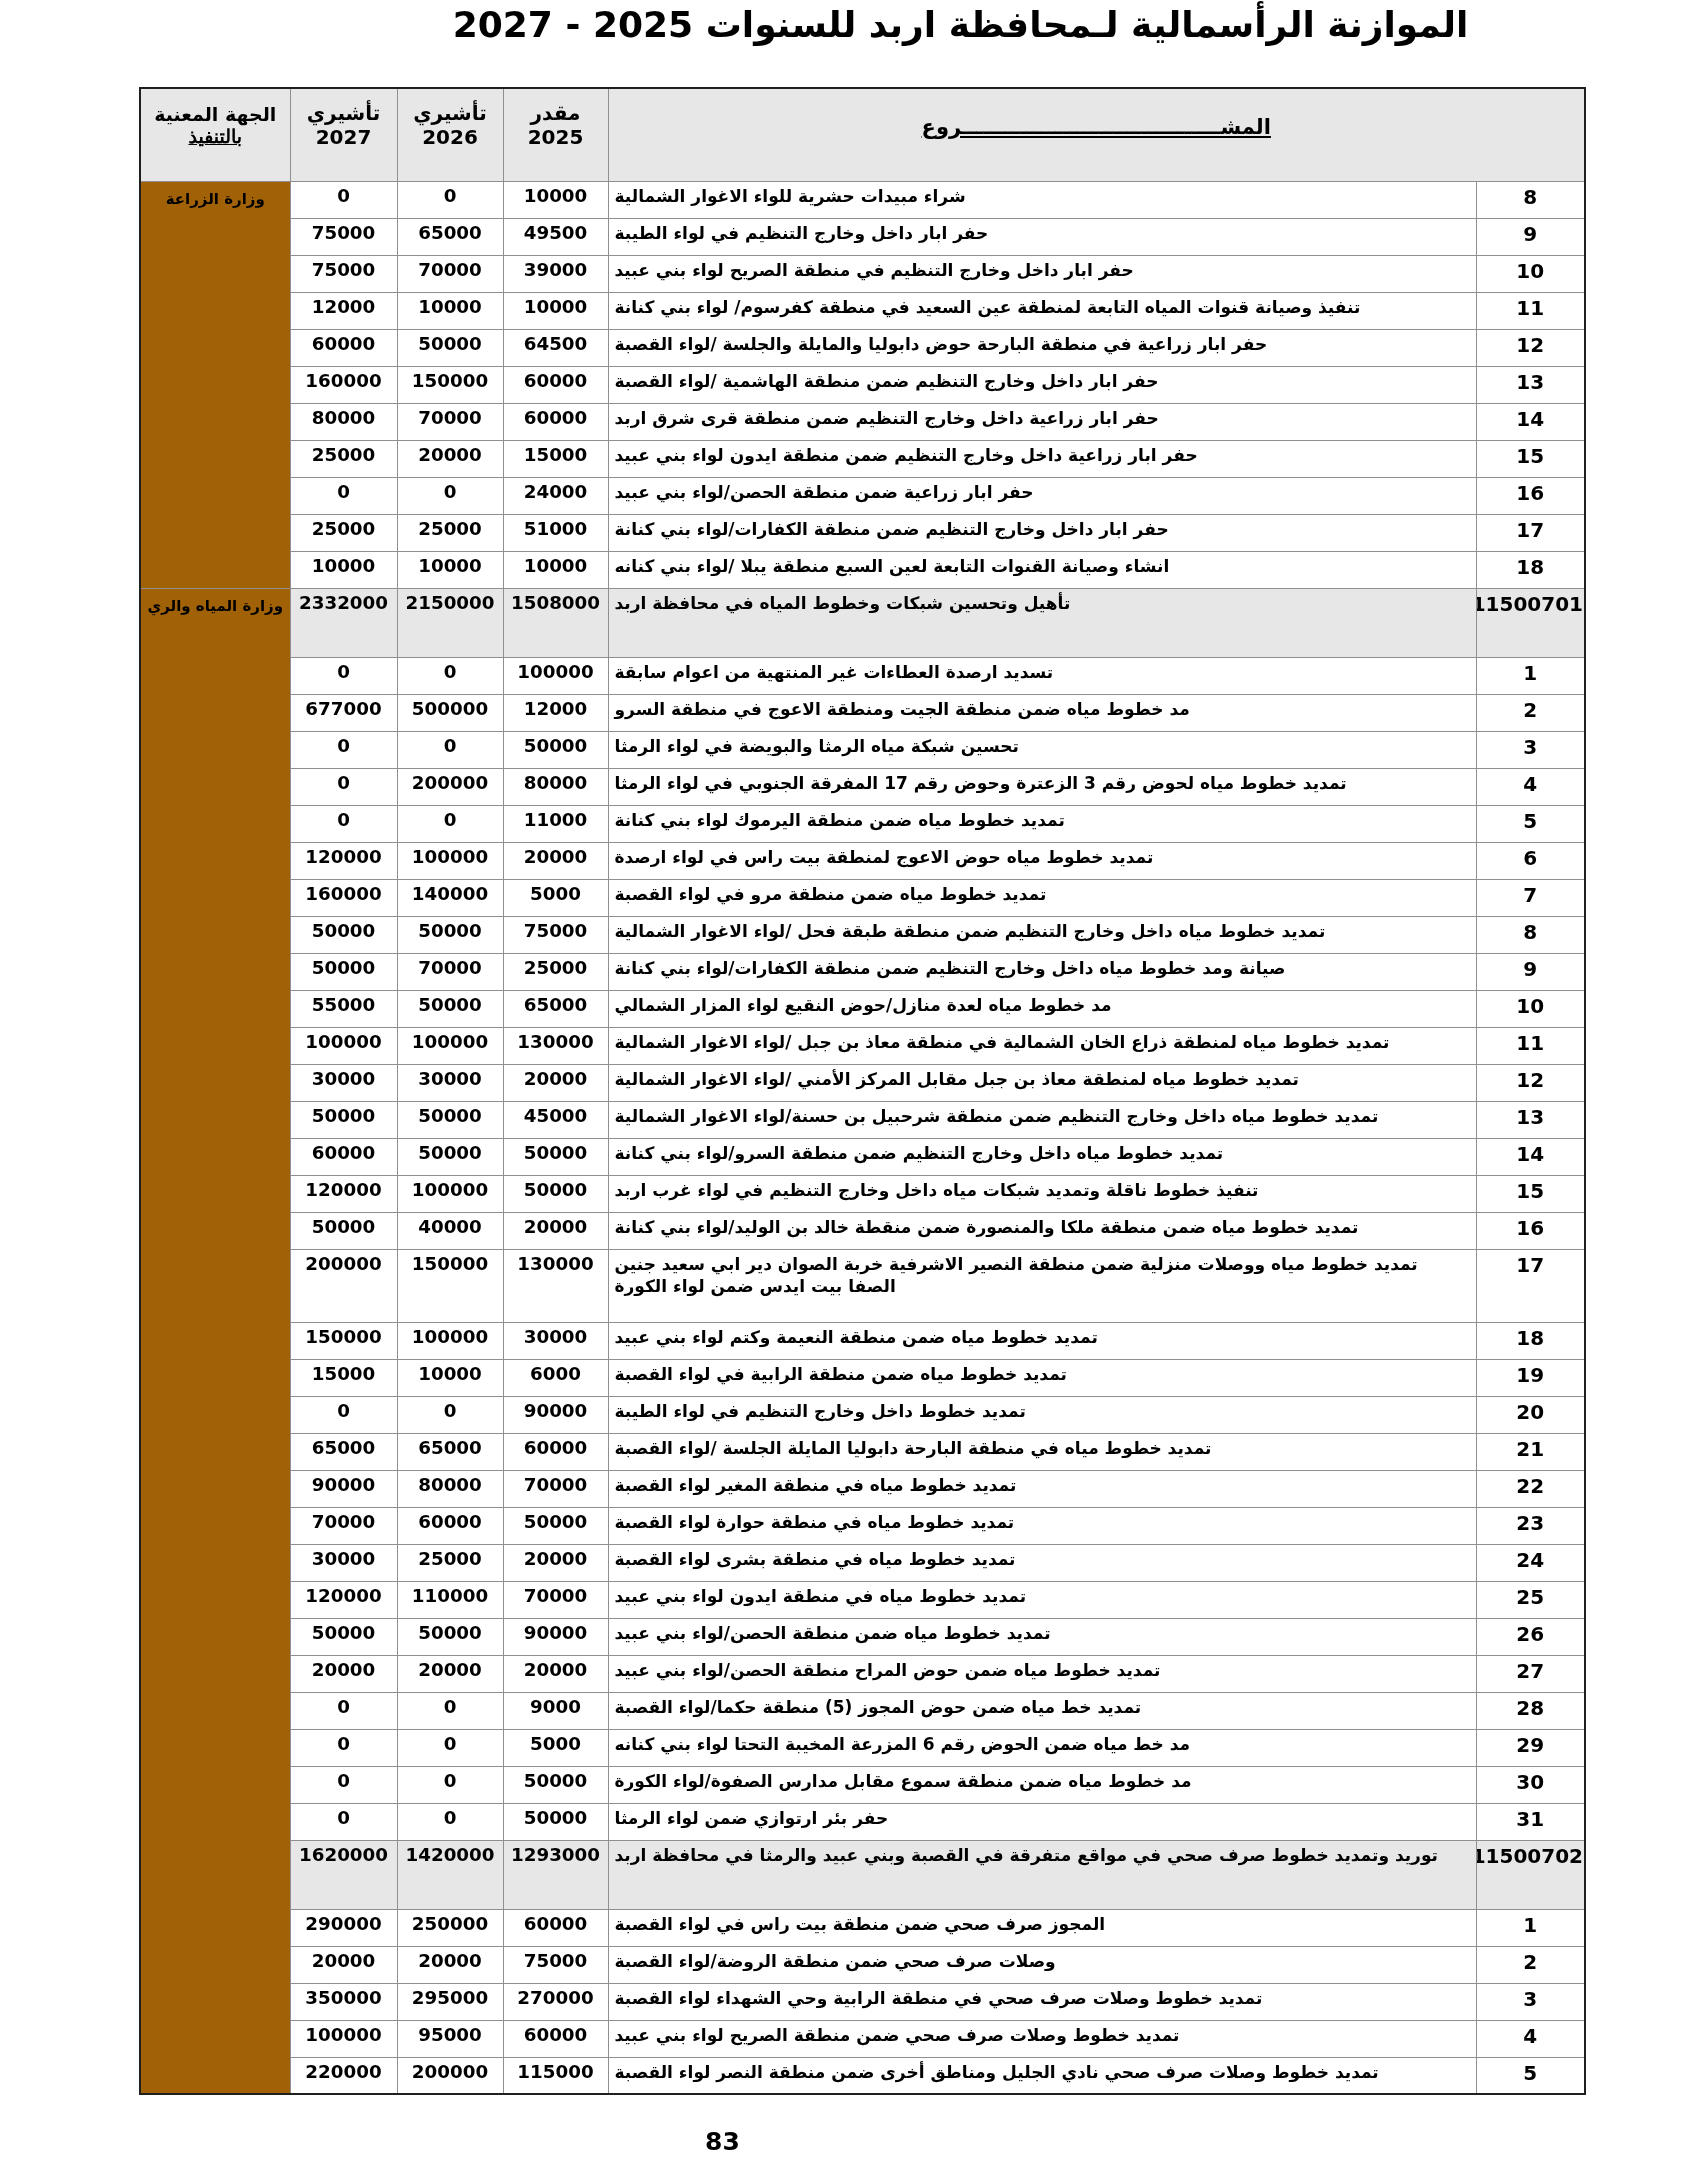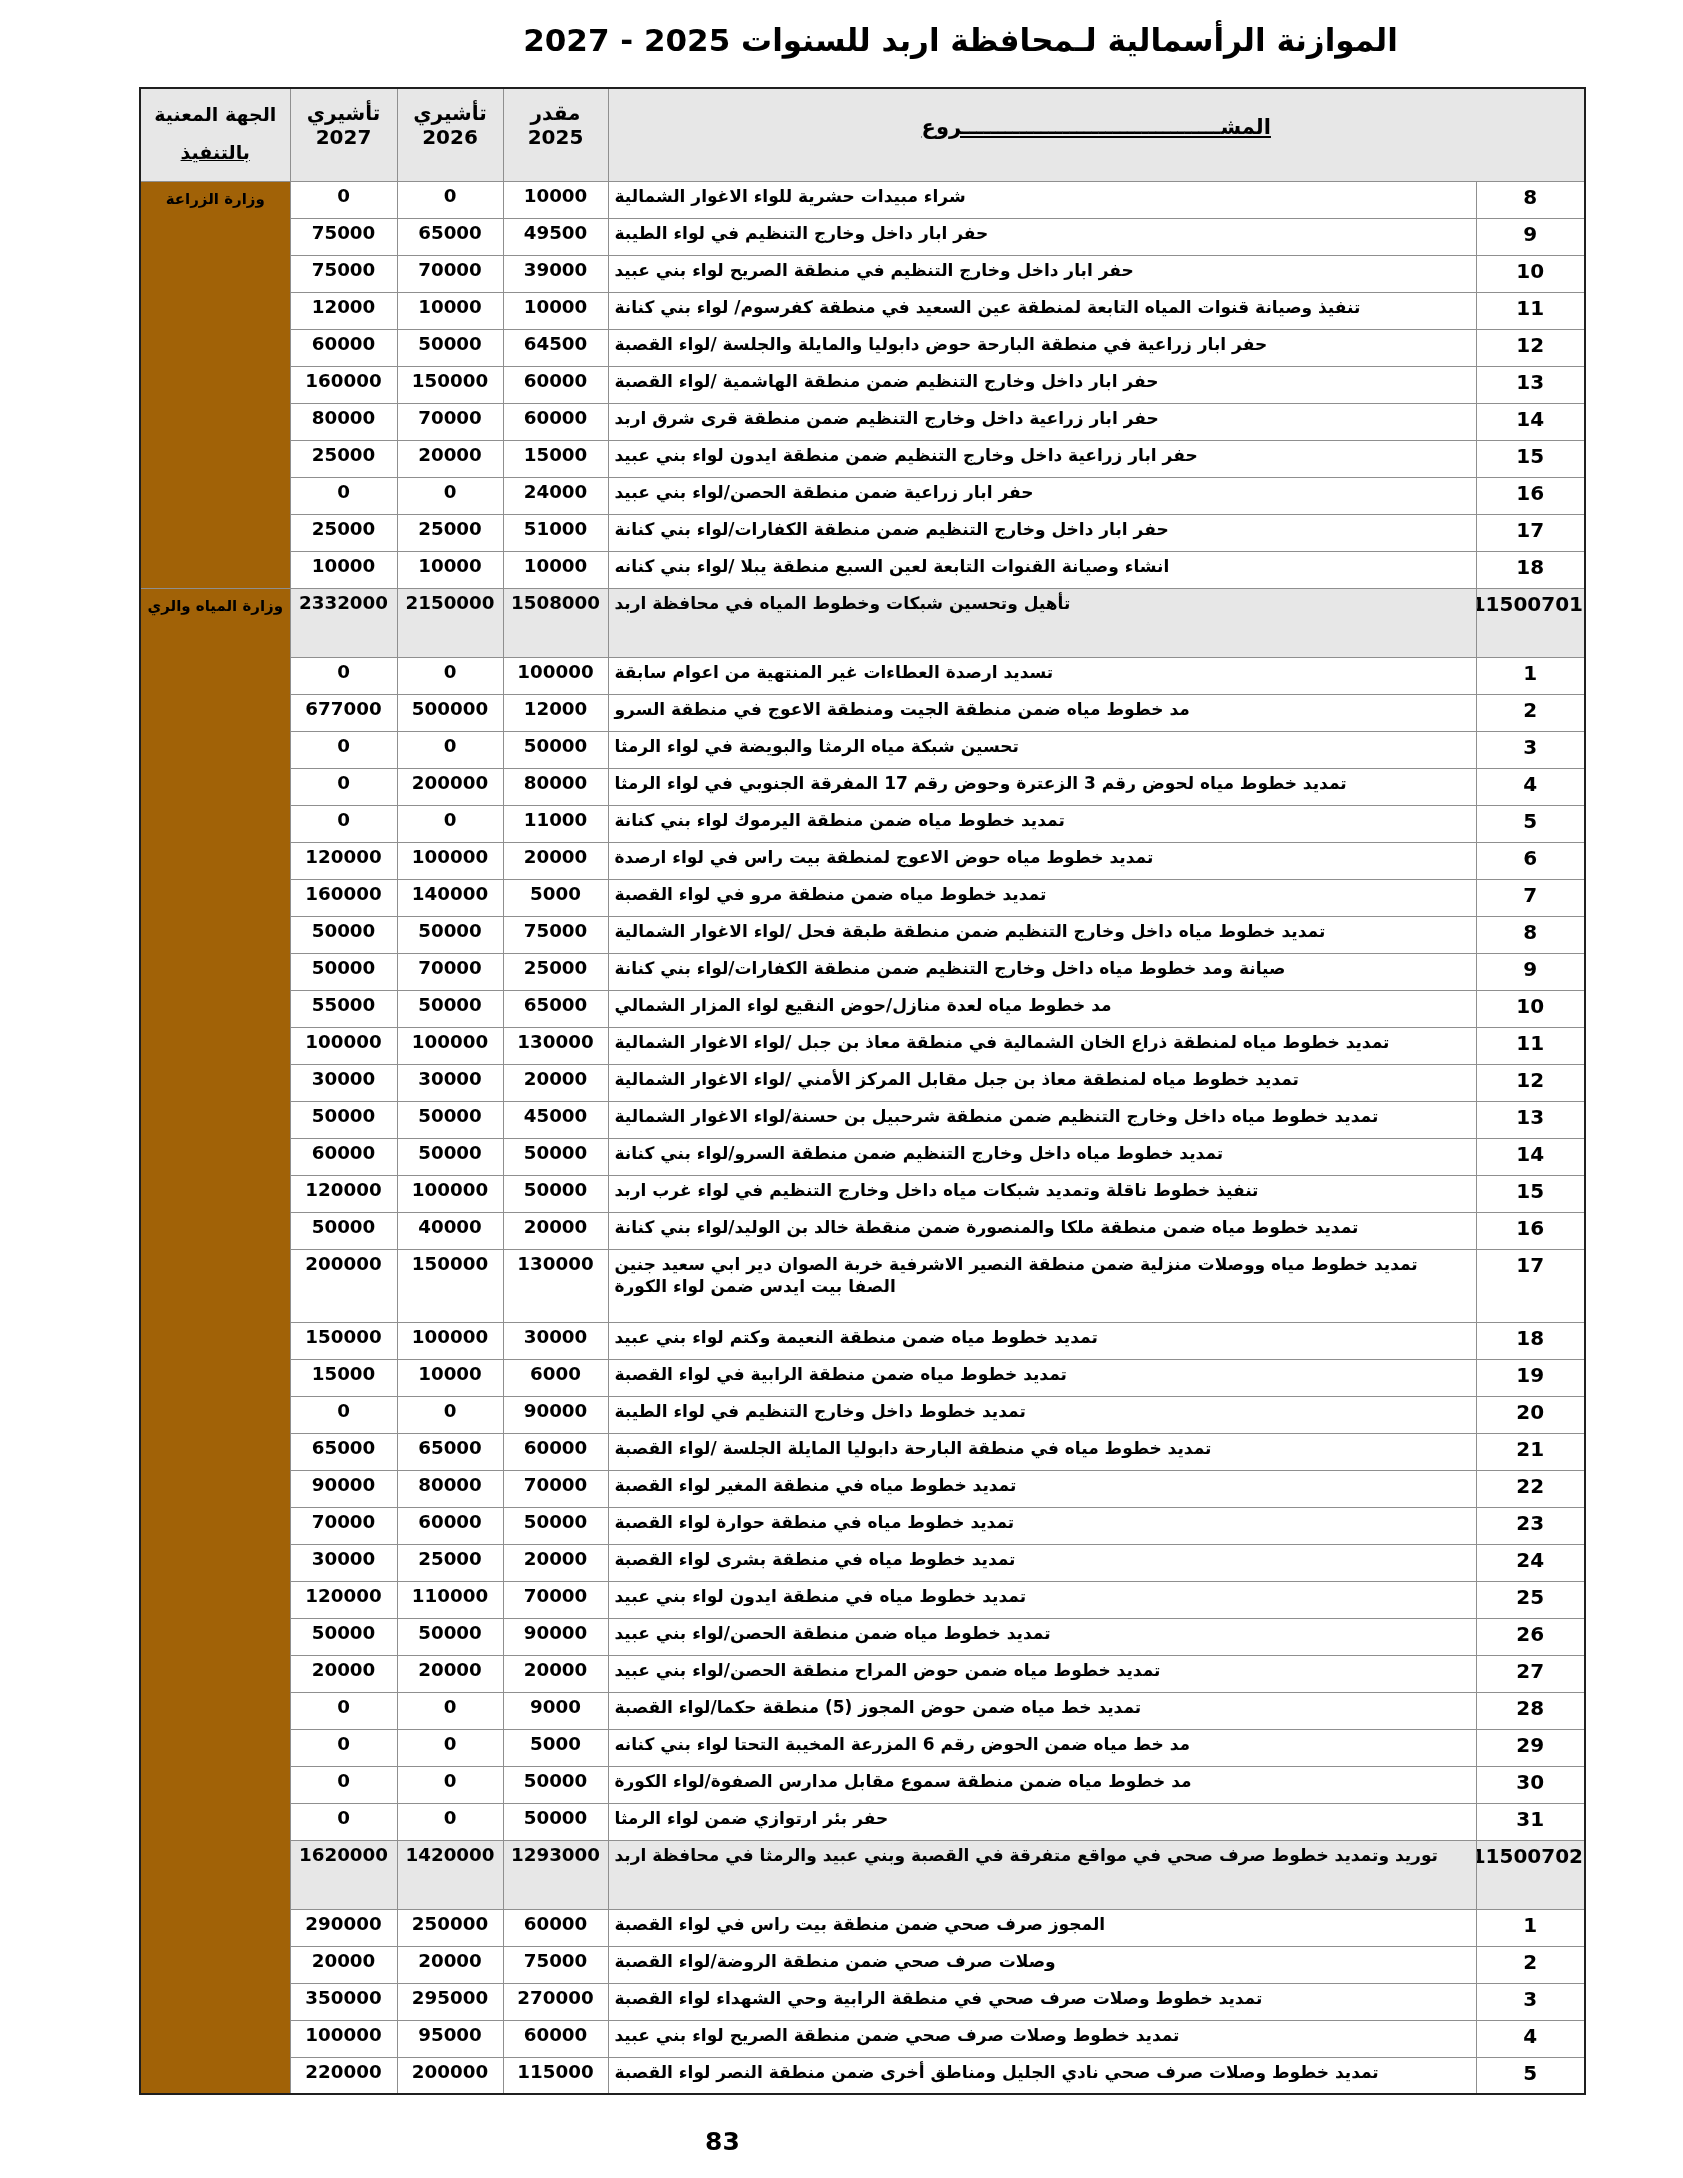--- a/index.html
+++ b/index.html
@@ -10,26 +10,26 @@
   }
   #page {
     position: relative;
     width: 1683px;
     height: 2178px;
     background: #ffffff;
     overflow: hidden;
   }
   .doc-title {
     position: absolute;
-    top: 22px;
+    top: 4px;
     left: 426px;
     width: 1069px;
     text-align: center;
     direction: rtl;
-    font-size: 31px;
+    font-size: 36px;
     font-weight: bold;
     color: #000;
     letter-spacing: 0;
   }
   table.budget {
     position: absolute;
     top: 87px;
     left: 139px;
     width: 1445px;
     border-collapse: collapse;
@@ -57,21 +57,21 @@
     font-weight: bold;
     text-align: center;
     font-size: 20px;
     padding-top: 10px;
   }
   thead th .yr { margin-top: 0; }
   thead th .h-line1 { margin-top: 2px; }
   thead th.project-h { font-size: 21px; padding-top: 26px; text-decoration: underline; }
   thead th .underline { text-decoration: underline; }
   thead th.agency-h { font-size: 19px; padding-top: 12px; }
-  thead th.agency-h .yr { margin-top: 16px; }
+  thead th.agency-h .yr { margin-top: 0; font-family: Liberation Serif, serif; }
 
   tbody tr { height: 37px; }
   tbody tr.summary { height: 69px; }
   tbody tr.tall { height: 73px; }
 
   td.no {
     text-align: center;
     font-weight: bold;
     font-size: 20px;
     padding-top: 3px;

